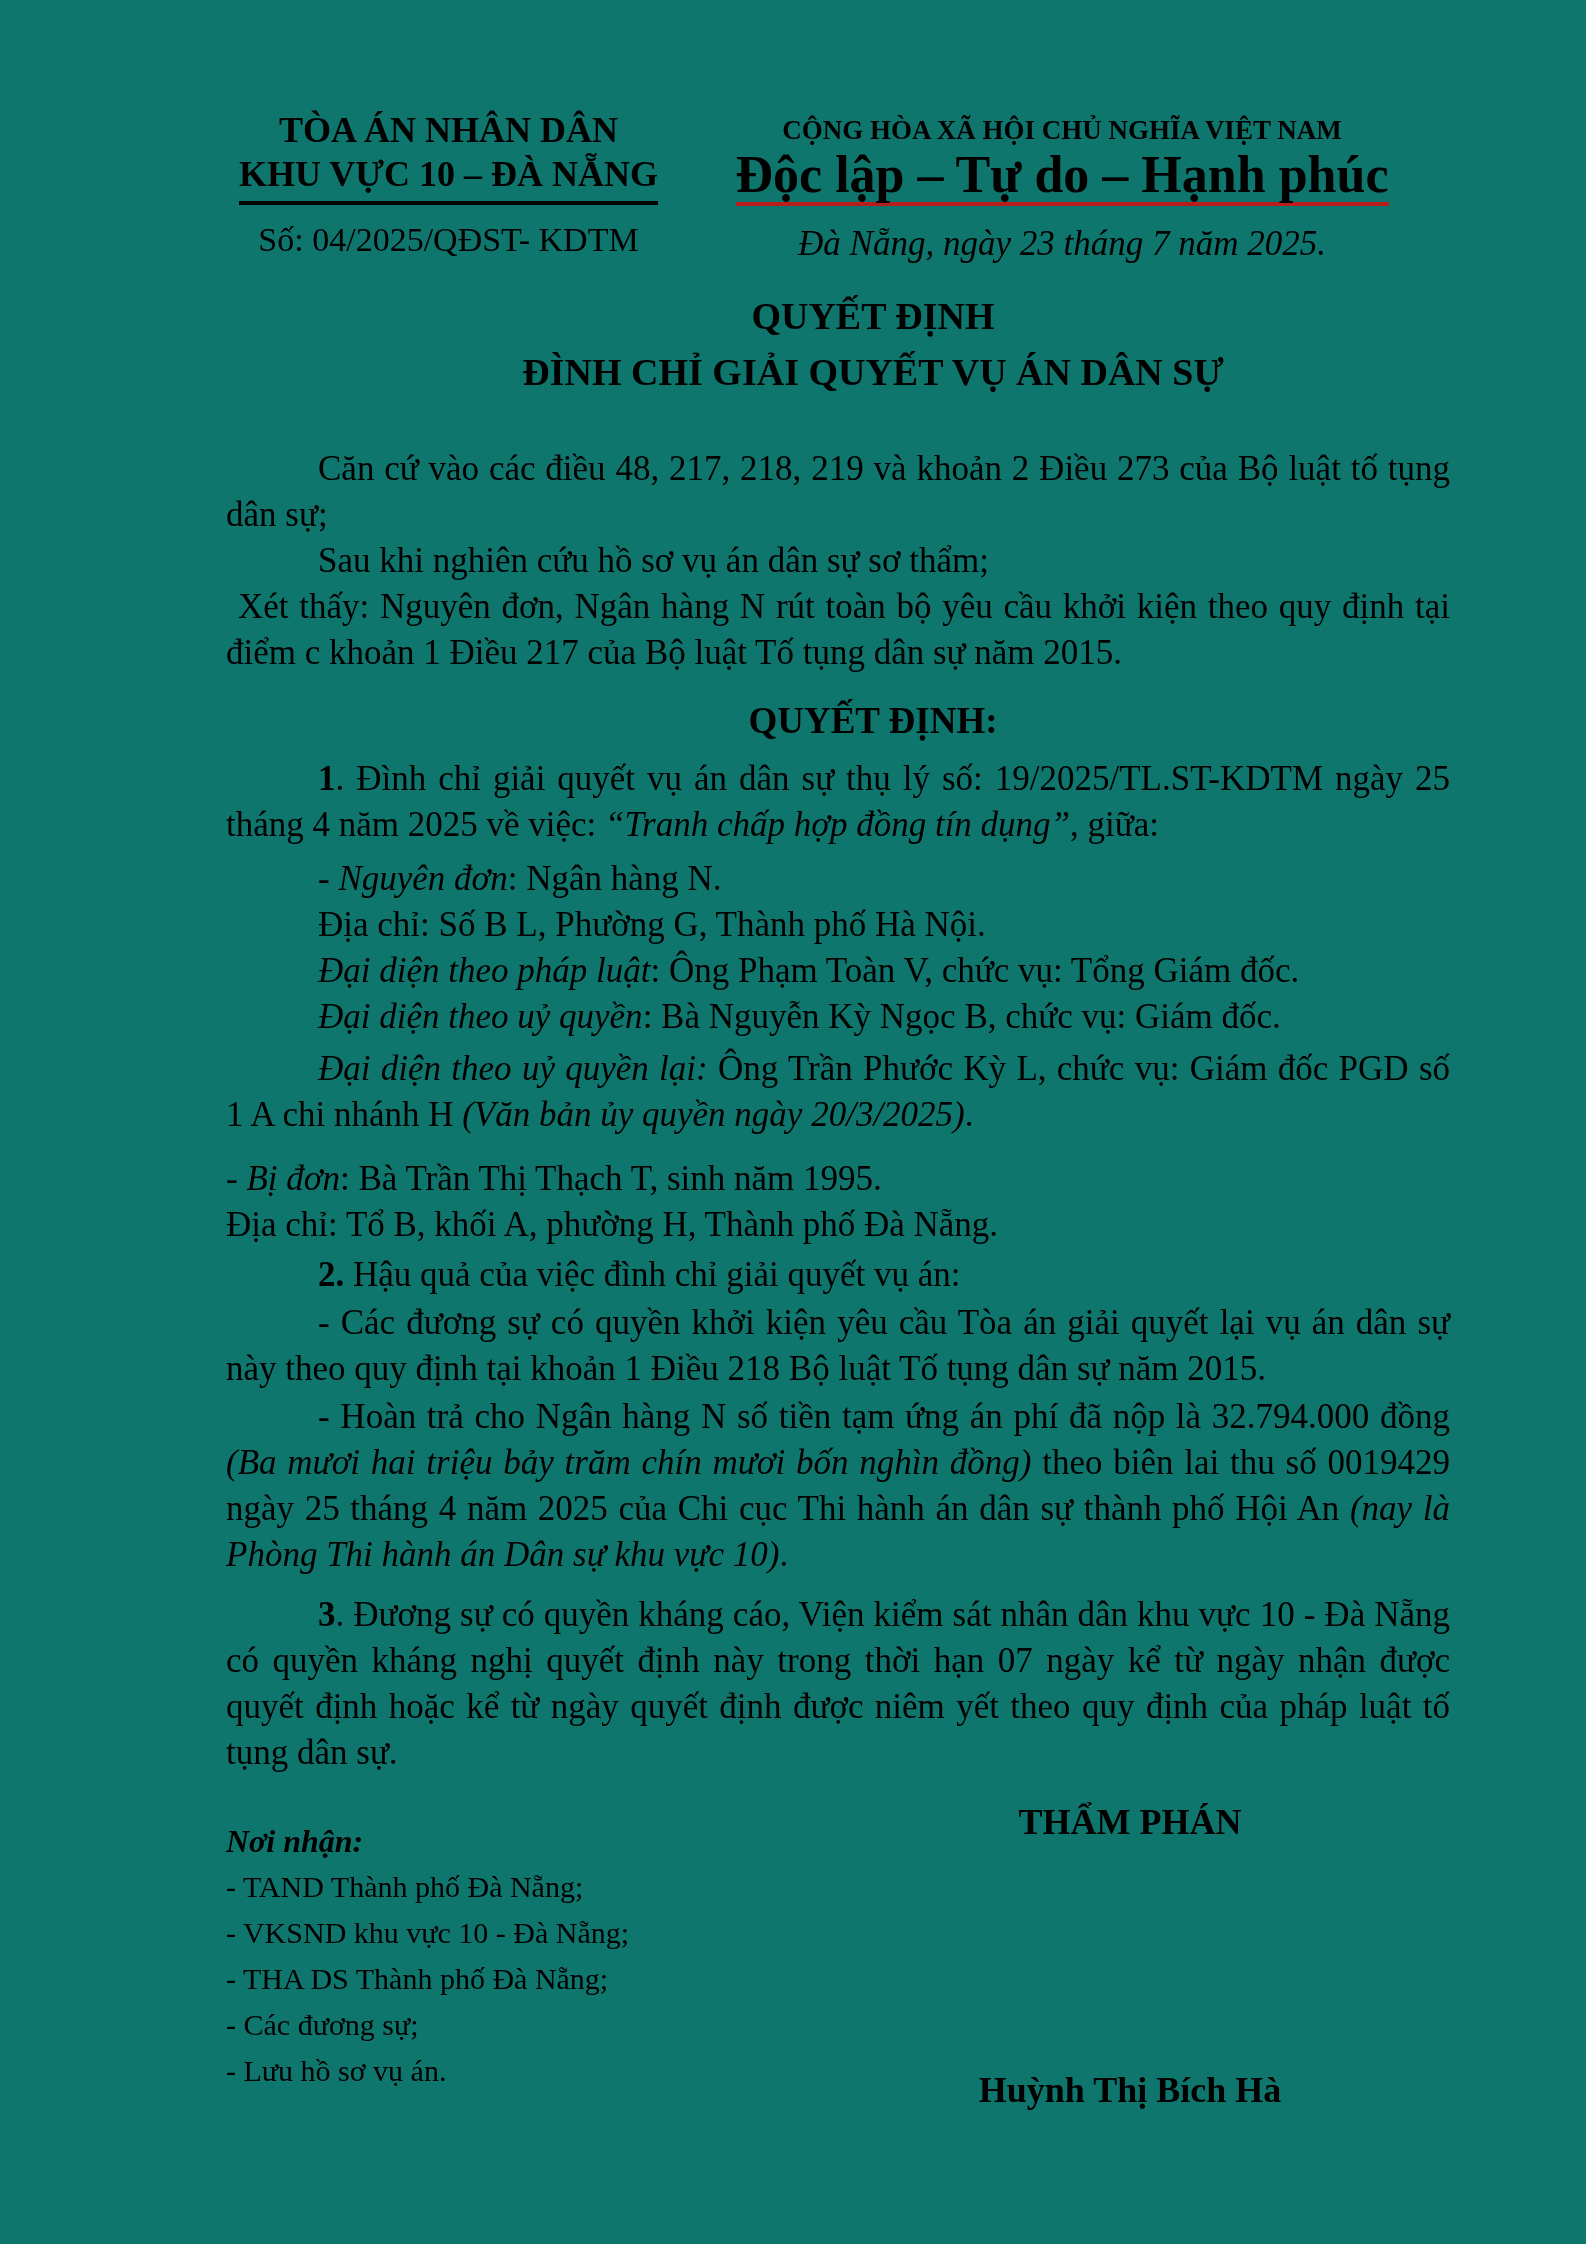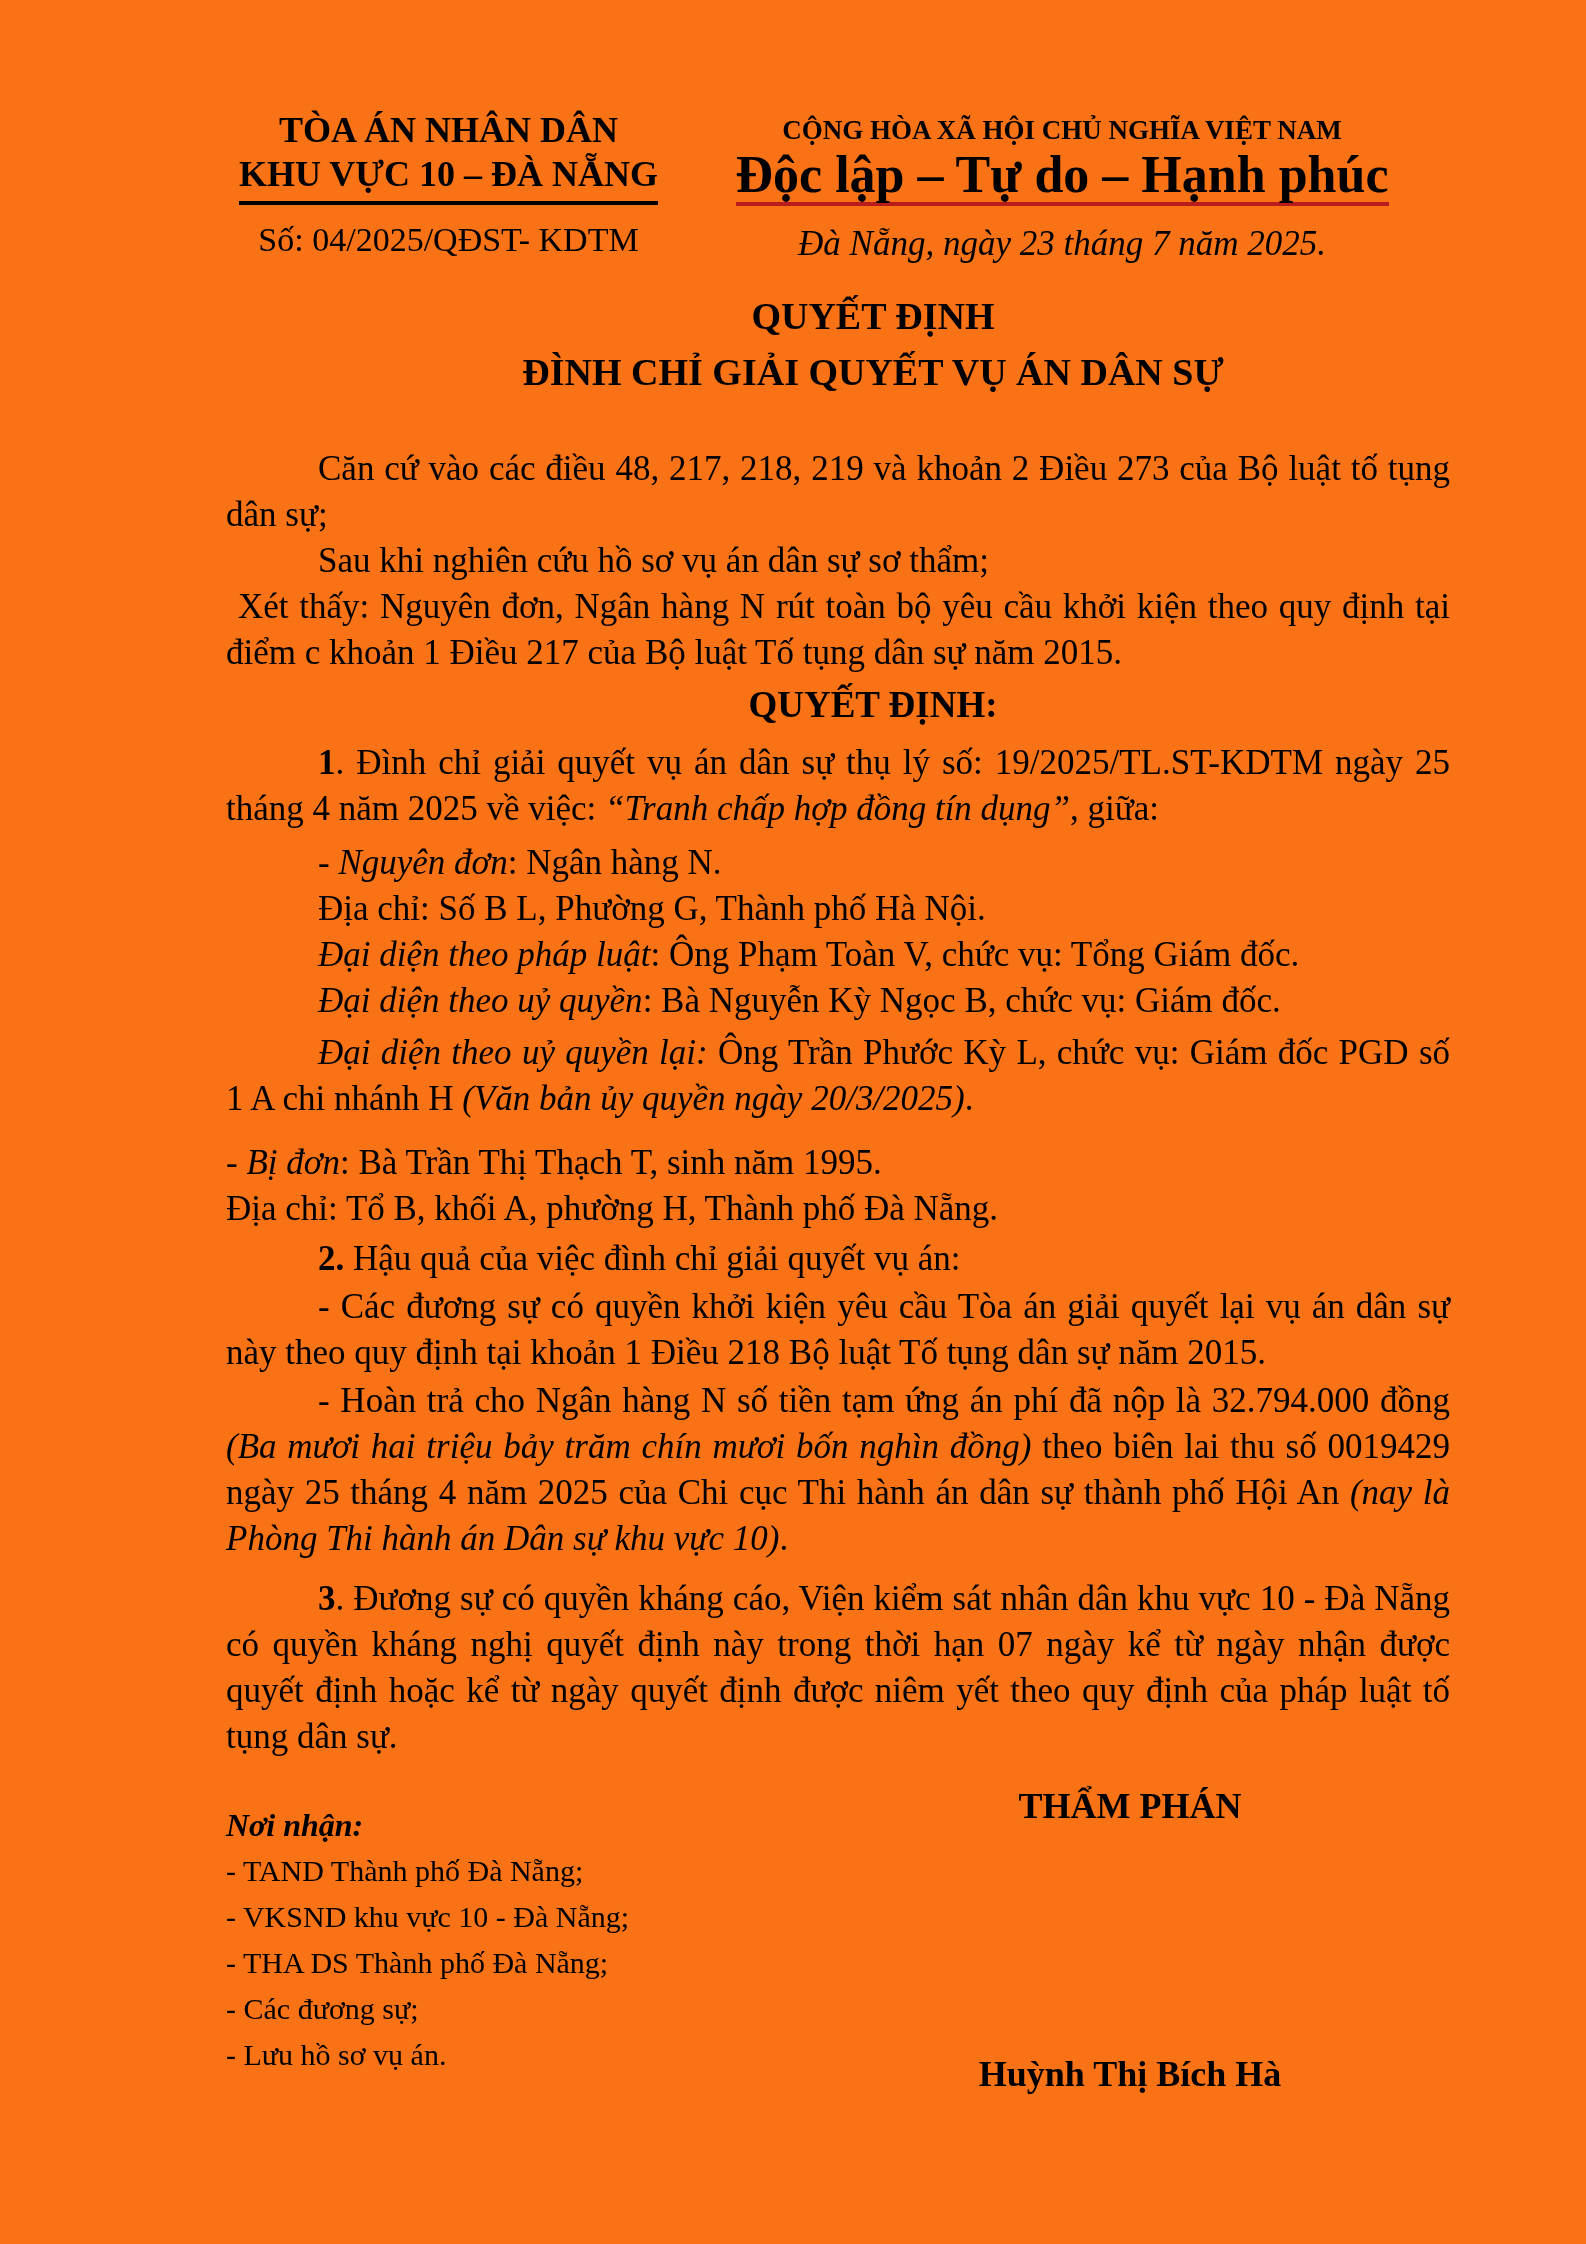--- a/index.html
+++ b/index.html
@@ -1,19 +1,19 @@
 <!DOCTYPE html>
 <html lang="vi"><head>
 <meta charset="utf-8">
 <style>
   html,body{margin:0;padding:0;background:#e8e8e8;}
   .page{
     position:relative;
     width:1586px;height:2244px;
-    background:#f97316;color:#000;
+    background:#0f766e;color:#000;
     font-family:"Liberation Serif","DejaVu Serif",serif;
     font-size:35px;line-height:46px;
     box-sizing:border-box;
     padding:108px 136px 0 226px;
     overflow:hidden;
   }
   
   .header{display:flex;}
   .h-left{width:445px;text-align:center;flex:none;}
   .h-right{width:680px;margin-left:51px;text-align:center;flex:none;}
@@ -32,21 +32,21 @@
   
   p{margin:0;text-align:justify;}
   .ind{text-indent:92px;}
   .ind-sm{text-indent:12px;}
   .b{font-weight:bold;}
   .i{font-style:italic;}
   .bi{font-weight:bold;font-style:italic;}
   .center-head{text-align:center;position:relative;left:35px;
                font-weight:bold;font-size:37px;}
   .mt-body{margin-top:51px;}
-  .mt-h2{margin-top:6px;}
+  .mt-h2{margin-top:22px;}
   .mt-p1{margin-top:12px;}
   .party{margin-left:92px;margin-top:8px;}
   .party p{text-align:left;}
   .mt-uql{margin-top:6px;font-family:Liberation Serif, serif;}
   .defendant{margin-top:18px;}
   .defendant p{text-align:left;}
   .mt-p2{margin-top:4px;}
   .mt-p2a{margin-top:2px;}
   .mt-p2b{margin-top:2px;}
   .mt-p3{margin-top:14px;}

